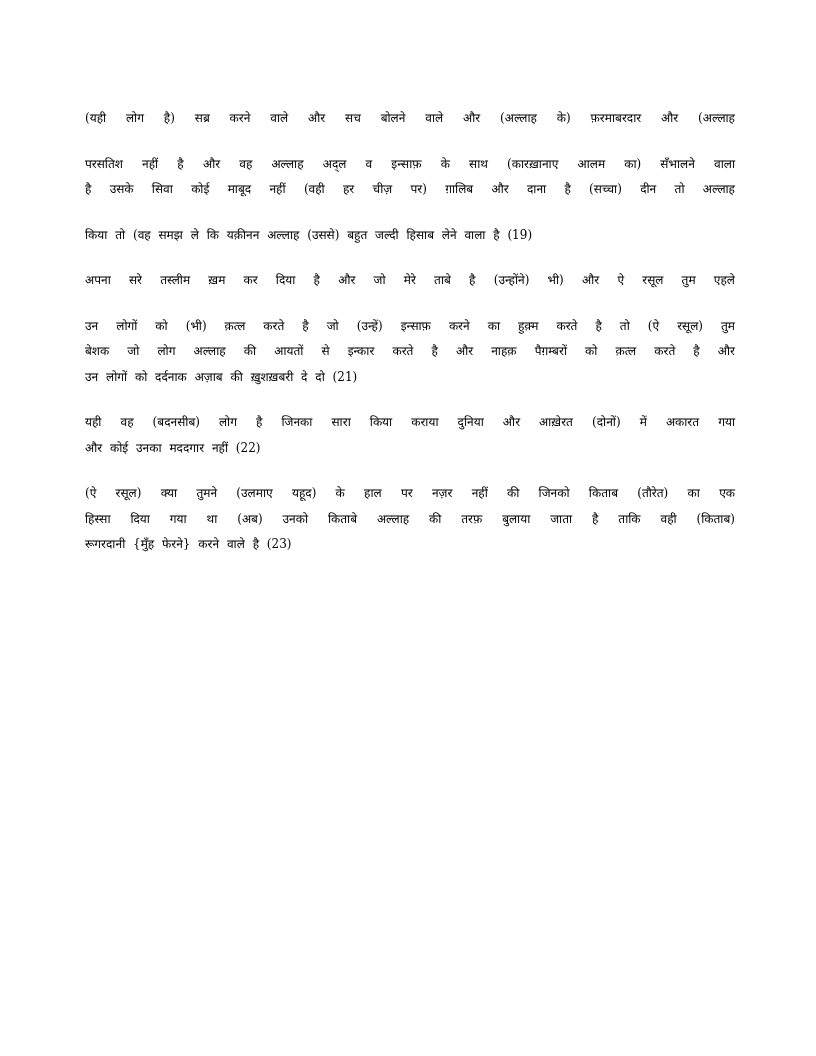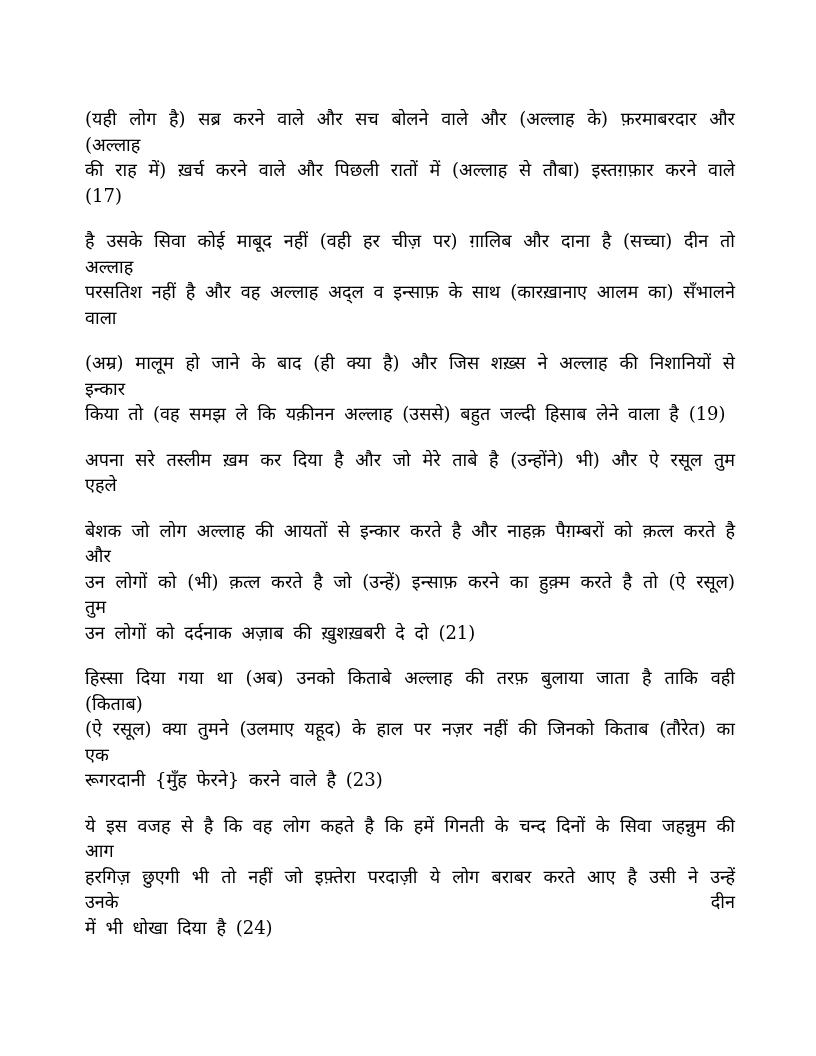--- a/index.html
+++ b/index.html
@@ -24,60 +24,57 @@
   .text-block {
     position: absolute;
     left: 85px;
     top: 106px;
     width: 650px;
   }
   .paragraph {
     margin: 0 0 20px 0;
   }
   .line {
-    font-size: 18px;
+    font-size: 12px;
     line-height: 25.5px;
     text-align: justify;
     text-align-last: justify;
     text-justify: inter-word;
     word-spacing: 4px;
   }
   .line.last {
     text-align-last: left;
   }
 </style>
 </head>
 <body>
 
 <div class="page">
   <div class="text-block" id="paragraphs-container">
       <div class="paragraph">
         <div class="line">(यही लोग है) सब्र करने वाले और सच बोलने वाले और (अल्लाह के) फ़रमाबरदार और (अल्लाह</div>
-        <div class="line last">की राह में) ख़र्च करने वाले और पिछली रातों में (अल्लाह से तौबा) इस्तग़फ़ार करने वाले (17)</div>
       </div>
       <div class="paragraph">
+        <div class="line">परसतिश नहीं है और वह अल्लाह अद्ल व इन्साफ़ के साथ (कारख़ानाए आलम का) सँभालने वाला</div>
         <div class="line">है उसके सिवा कोई माबूद नहीं (वही हर चीज़ पर) ग़ालिब और दाना है (सच्चा) दीन तो अल्लाह</div>
-        <div class="line">परसतिश नहीं है और वह अल्लाह अद्ल व इन्साफ़ के साथ (कारख़ानाए आलम का) सँभालने वाला</div>
       </div>
       <div class="paragraph">
-        <div class="line">(अम्र) मालूम हो जाने के बाद (ही क्या है) और जिस शख़्स ने अल्लाह की निशानियों से इन्कार</div>
         <div class="line last">किया तो (वह समझ ले कि यक़ीनन अल्लाह (उससे) बहुत जल्दी हिसाब लेने वाला है (19)</div>
       </div>
       <div class="paragraph">
         <div class="line">अपना सरे तस्लीम ख़म कर दिया है और जो मेरे ताबे है (उन्होंने) भी) और ऐ रसूल तुम एहले</div>
       </div>
       <div class="paragraph">
+        <div class="line">उन लोगों को (भी) क़त्ल करते है जो (उन्हें) इन्साफ़ करने का हुक़्म करते है तो (ऐ रसूल) तुम</div>
         <div class="line">बेशक जो लोग अल्लाह की आयतों से इन्कार करते है और नाहक़ पैग़म्बरों को क़त्ल करते है और</div>
-        <div class="line">उन लोगों को (भी) क़त्ल करते है जो (उन्हें) इन्साफ़ करने का हुक़्म करते है तो (ऐ रसूल) तुम</div>
         <div class="line last">उन लोगों को दर्दनाक अज़ाब की ख़ुशख़बरी दे दो (21)</div>
       </div>
       <div class="paragraph">
-        <div class="line">हिस्सा दिया गया था (अब) उनको किताबे अल्लाह की तरफ़ बुलाया जाता है ताकि वही (किताब)</div>
-        <div class="line">(ऐ रसूल) क्या तुमने (उलमाए यहूद) के हाल पर नज़र नहीं की जिनको किताब (तौरेत) का एक</div>
-        <div class="line last">रूगरदानी {मुँह फेरने} करने वाले है (23)</div>
+        <div class="line">यही वह (बदनसीब) लोग है जिनका सारा किया कराया दुनिया और आख़ेरत (दोनों) में अकारत गया</div>
+        <div class="line last">और कोई उनका मददगार नहीं (22)</div>
       </div>
       <div class="paragraph">
-        <div class="line">ये इस वजह से है कि वह लोग कहते है कि हमें गिनती के चन्द दिनों के सिवा जहन्नुम की आग</div>
-        <div class="line">हरगिज़ छुएगी भी तो नहीं जो इफ़्तेरा परदाज़ी ये लोग बराबर करते आए है उसी ने उन्हें उनके दीन</div>
-        <div class="line last">में भी धोखा दिया है (24)</div>
+        <div class="line">(ऐ रसूल) क्या तुमने (उलमाए यहूद) के हाल पर नज़र नहीं की जिनको किताब (तौरेत) का एक</div>
+        <div class="line">हिस्सा दिया गया था (अब) उनको किताबे अल्लाह की तरफ़ बुलाया जाता है ताकि वही (किताब)</div>
+        <div class="line last">रूगरदानी {मुँह फेरने} करने वाले है (23)</div>
       </div>
     </div>
 </div>
 
 </body></html>

